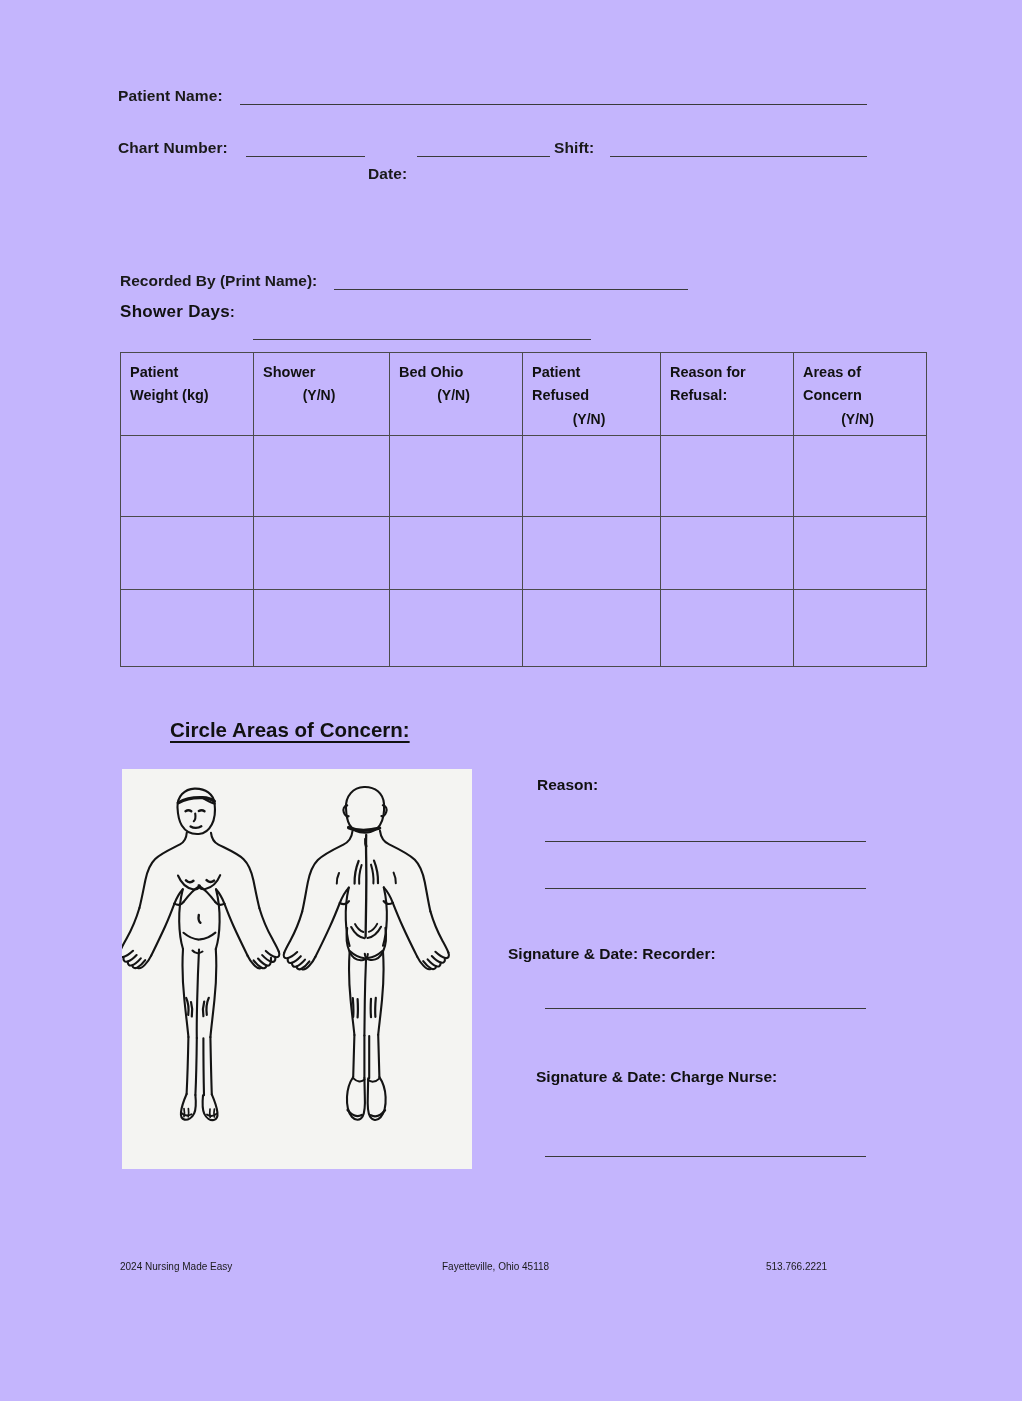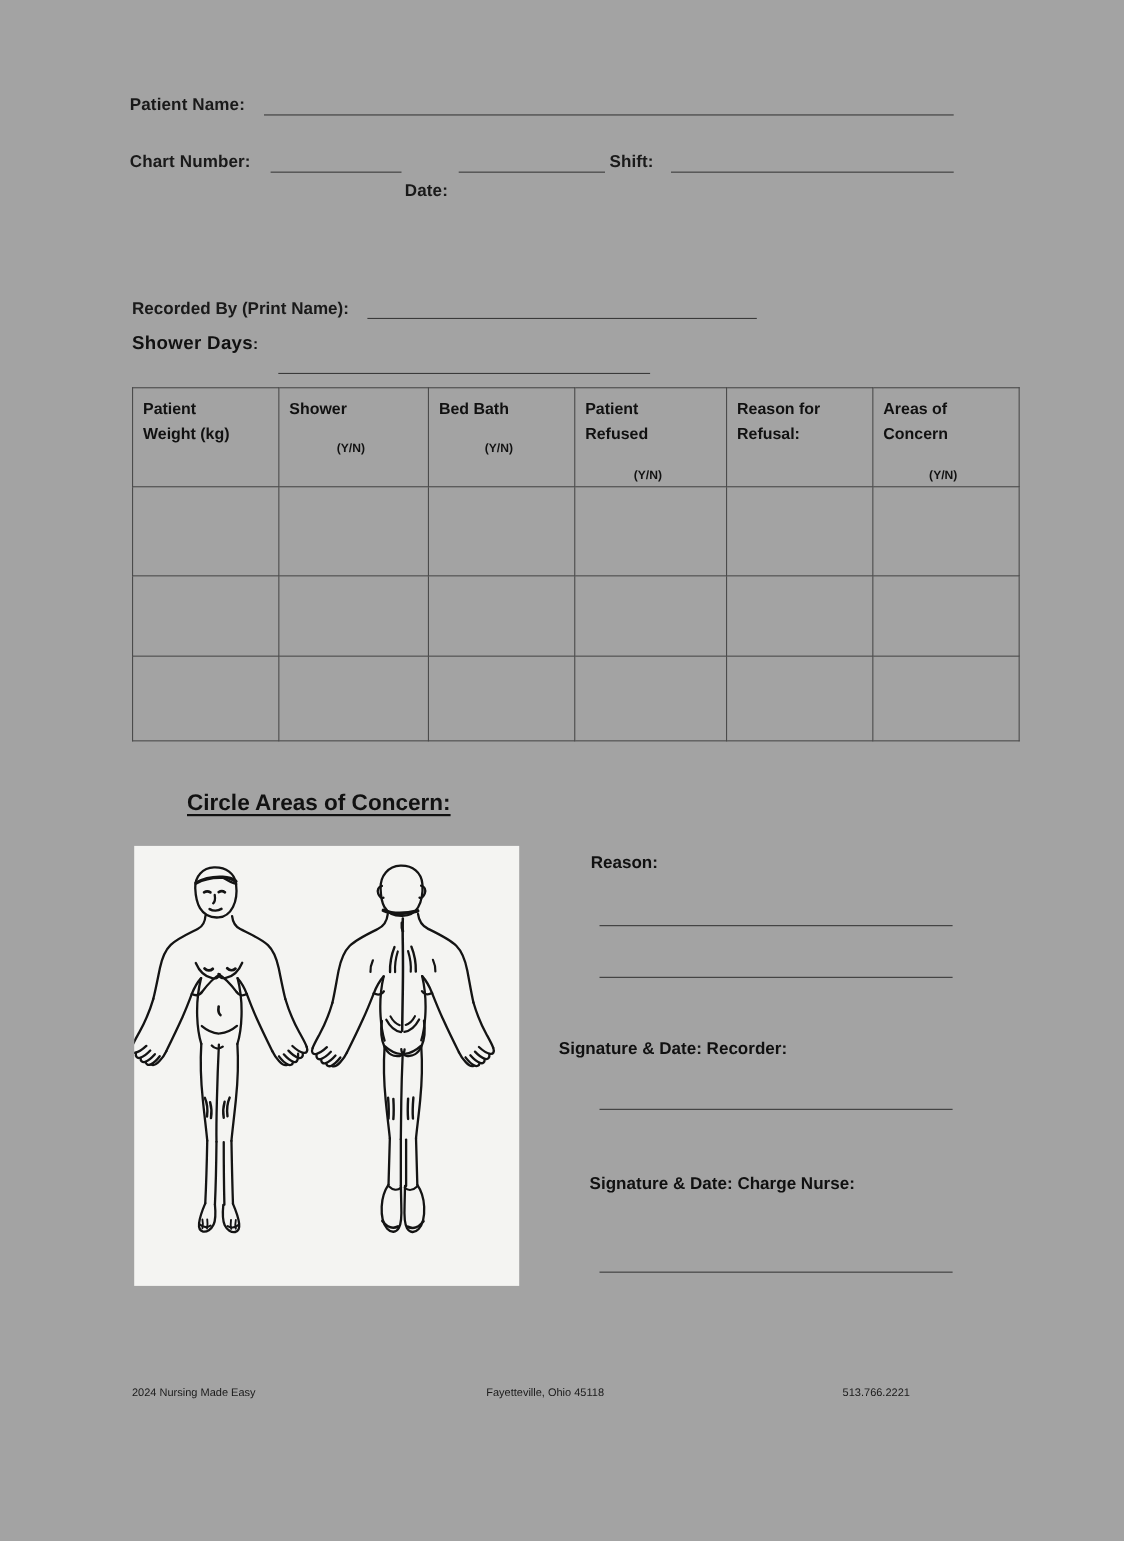--- a/index.html
+++ b/index.html
@@ -12,21 +12,21 @@
     height: 1401px;
     position: relative;
     font-family: "Liberation Sans", sans-serif;
     color: #111111;
     overflow: hidden;
   }
 
   .page {
     position: absolute;
     inset: 0;
-    background: #a3a3a3;
+    background: #c4b5fd;
   }
 
   
   .rule {
     position: absolute;
     height: 0;
     border-top: 1.6px solid #3a3a3a;
   }
 
   
@@ -97,28 +97,27 @@
   .grid th .hl1 {
     display: block;
     font-size: 14.5px;
     font-weight: 700;
     line-height: 1.62;
     color: #111;
     white-space: nowrap;
   }
   .grid th .hl-c {
     display: block;
-    font-size: 11px;
+    font-size: 14px;
     font-weight: 700;
     line-height: 1.62;
     color: #111;
     text-align: center;
     padding-right: 14px;
     white-space: nowrap;
-    margin-top: 16px;
   }
   .grid td.cell-r1 { height: 80px; }
   .grid td.cell-r2 { height: 72px; }
   .grid td.cell-r3 { height: 76px; }
 
   
   .circle-head {
     position: absolute;
     left: 170px;
     top: 718px;
@@ -196,21 +195,21 @@
       <tr>
         <th style="width:123px;">
           <span class="hl1">Patient</span>
           <span class="hl1">Weight (kg)</span>
         </th>
         <th style="width:126px;">
           <span class="hl1">Shower</span>
           <span class="hl-c">(Y/N)</span>
         </th>
         <th style="width:123px;">
-          <span class="hl1">Bed Bath</span>
+          <span class="hl1">Bed Ohio</span>
           <span class="hl-c">(Y/N)</span>
         </th>
         <th style="width:128px;">
           <span class="hl1">Patient</span>
           <span class="hl1">Refused</span>
           <span class="hl-c">(Y/N)</span>
         </th>
         <th style="width:123px;margin-left:11px;">
           <span class="hl1">Reason for</span>
           <span class="hl1">Refusal:</span>

